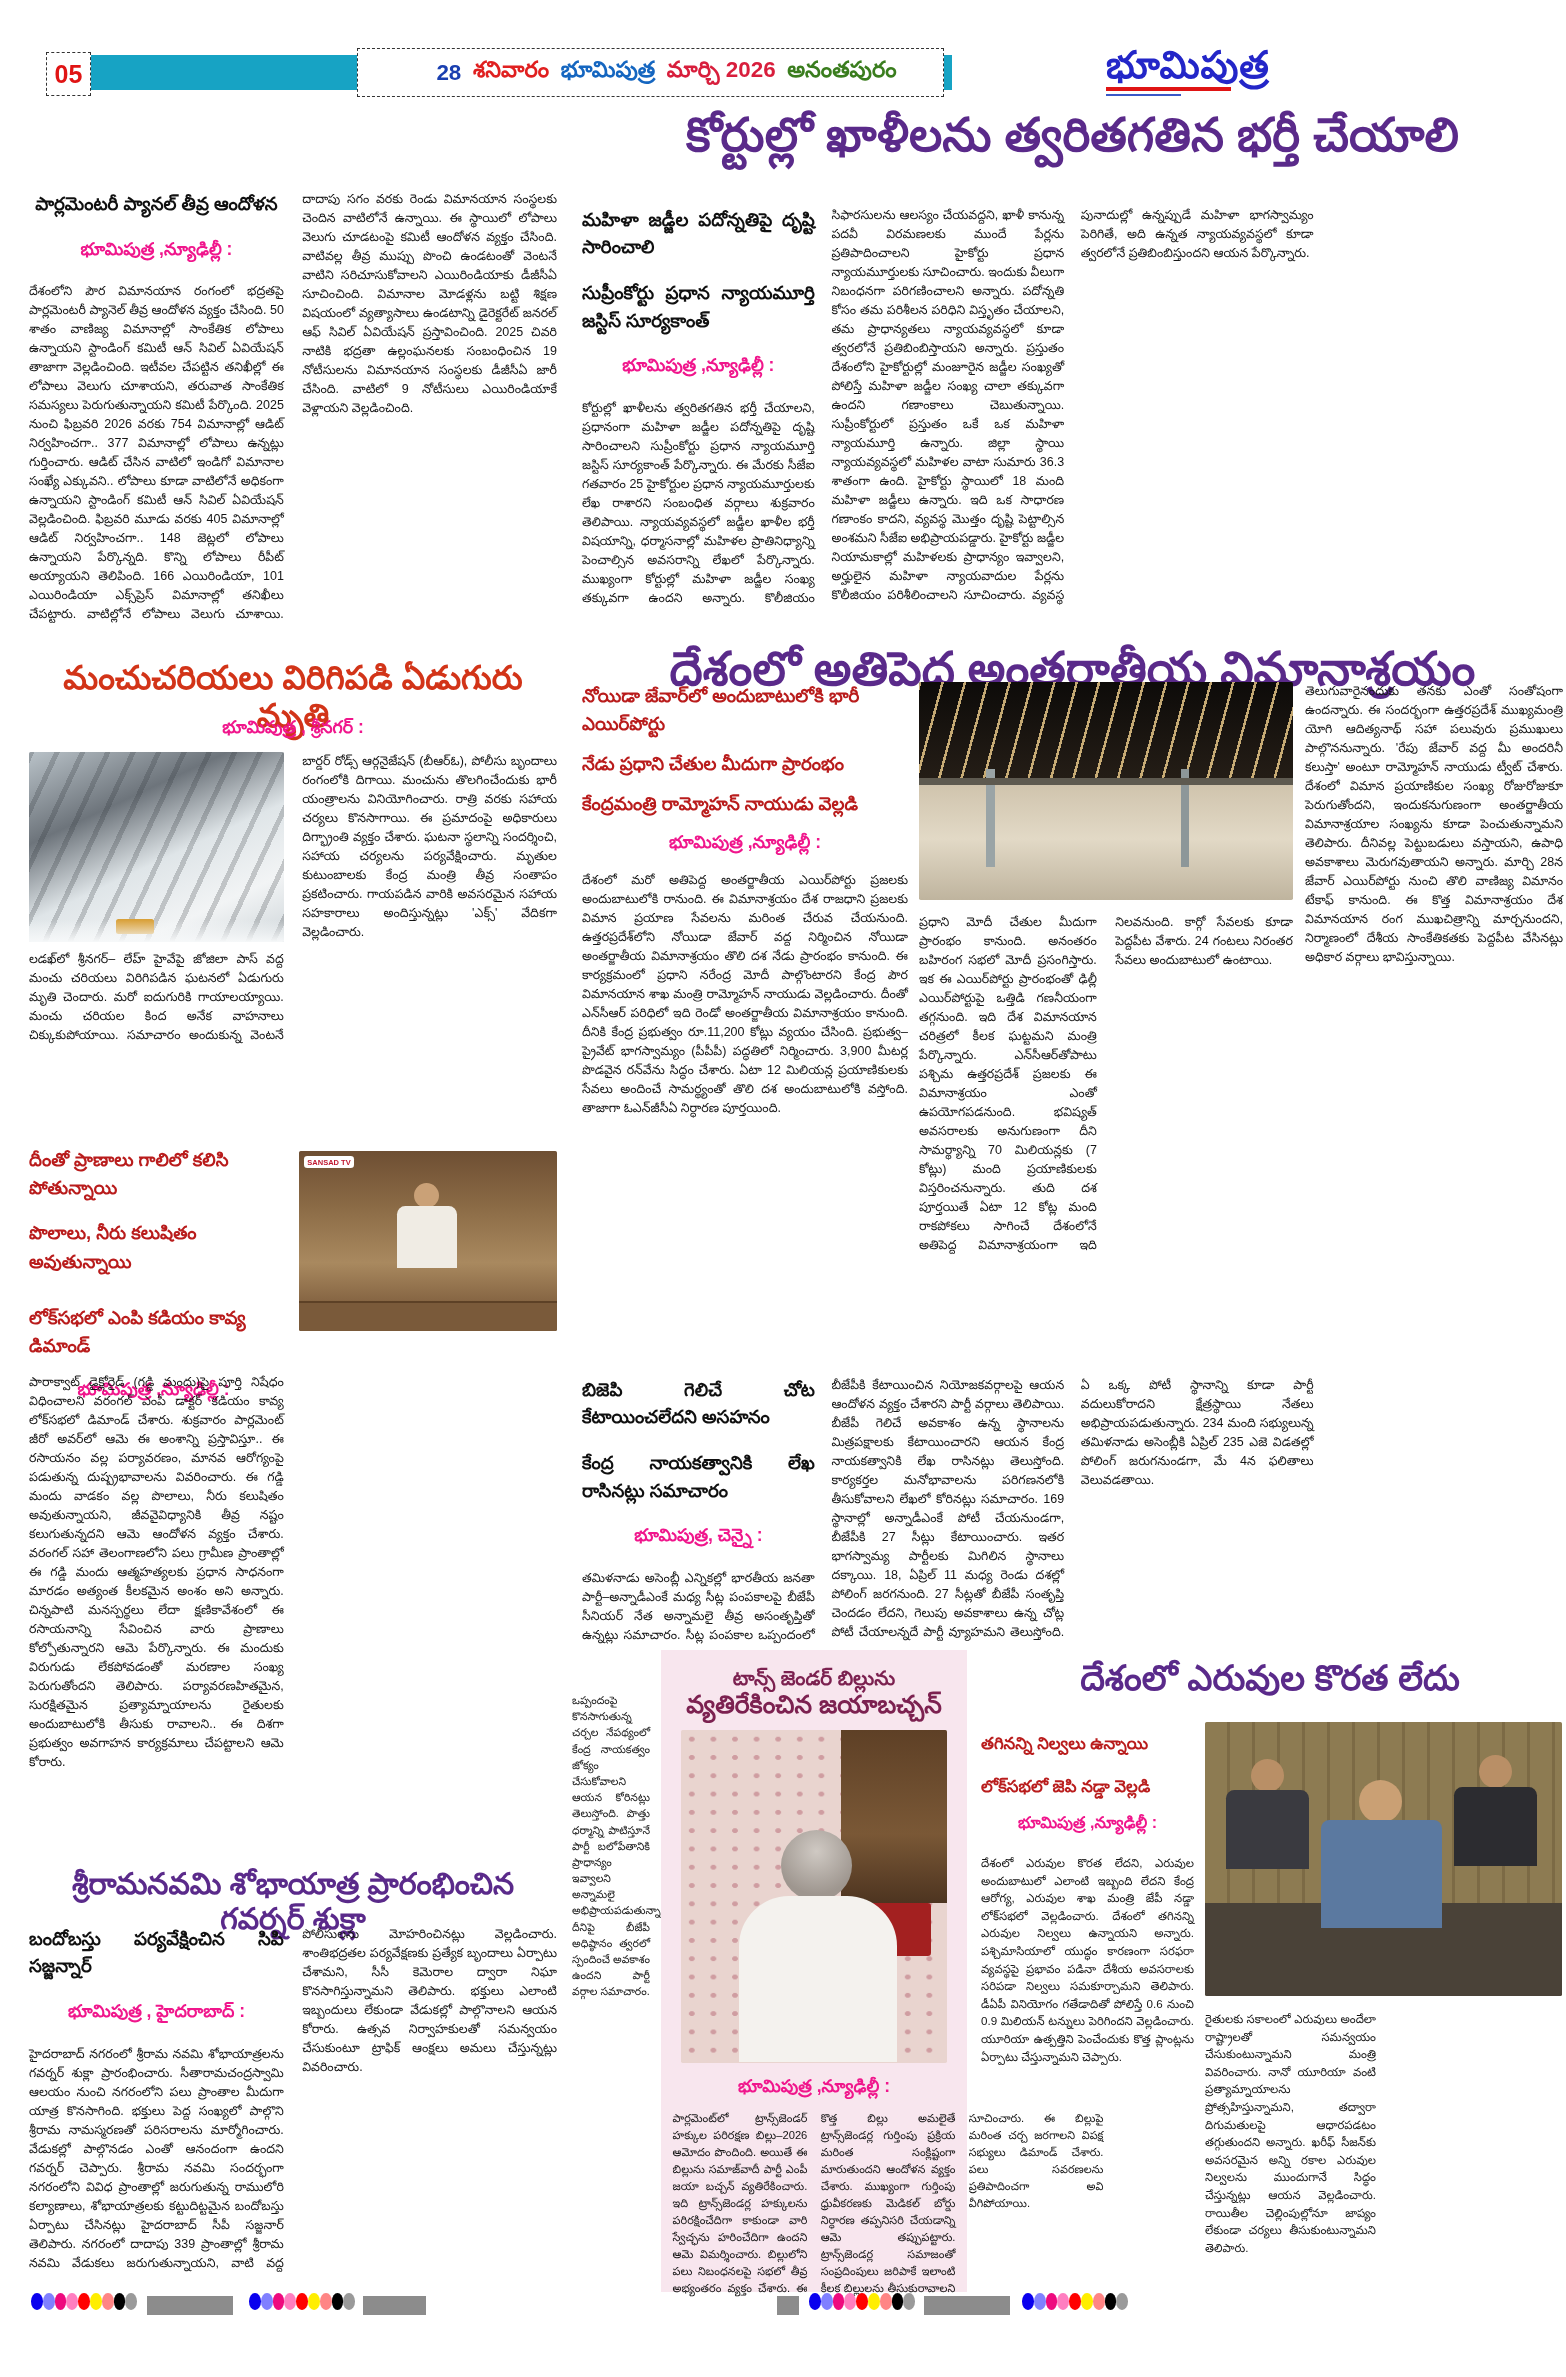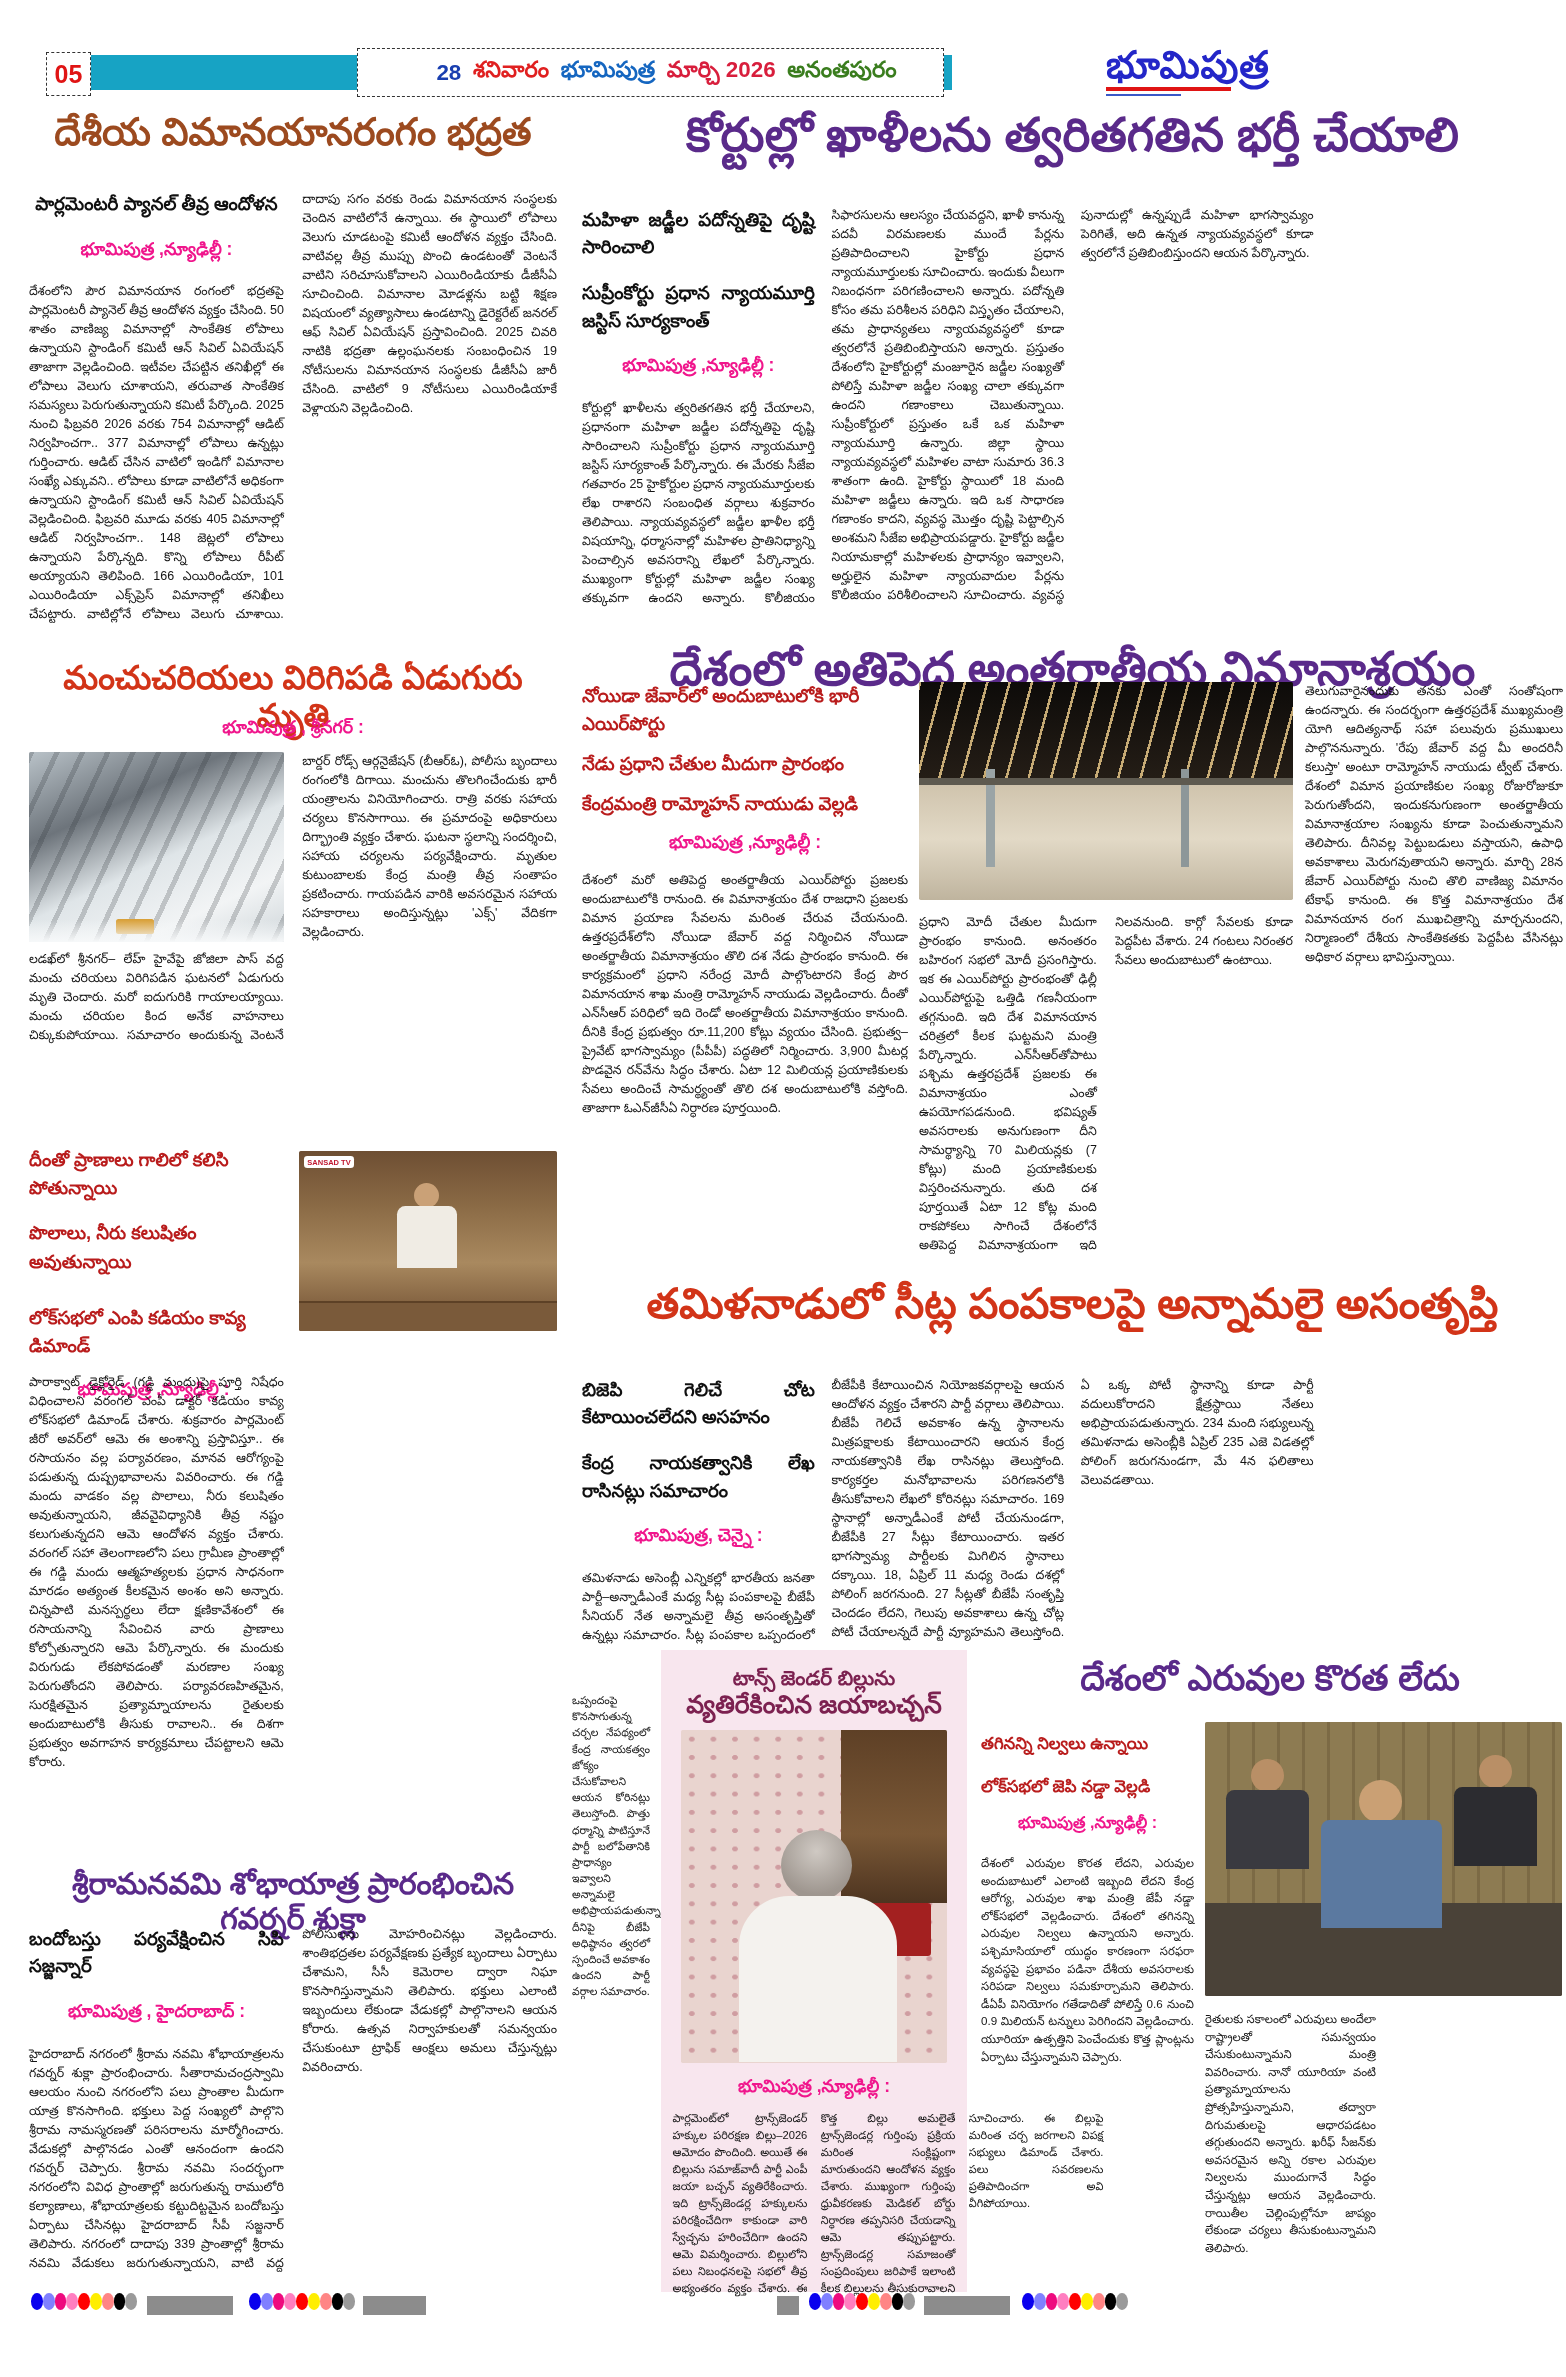--- a/index.html
+++ b/index.html
@@ -53,21 +53,20 @@
     <span style="color:#1566c0;">భూమిపుత్ర</span>
     <span style="color:#d81e3c;">మార్చి 2026</span>
     <span style="color:#3a7d1e;">అనంతపురం</span>
   </div>
   <div class="abs" style="left:1106px;top:46px;width:175px;">
     <div class="masthead">భూమిపుత్ర</div>
     <div class="mast-red"></div>
     <div class="mast-blue"></div>
   </div>
 
-  <div class="abs hl hl-brown" style="left:29px;top:111px;width:528px;font-size:38px;">దేశీయ విమానయానరంగం భద్రత</div>
   <div class="abs cols2 body-txt" style="left:29px;top:190px;width:528px;height:439px;">
     <div class="flowsub" style="text-align:center;">పార్లమెంటరీ ప్యానల్ తీవ్ర ఆందోళన</div>
     <div class="byline flowby">భూమిపుత్ర ,న్యూఢిల్లీ :</div>
     <span>దేశంలోని పౌర విమానయాన రంగంలో భద్రతపై పార్లమెంటరీ ప్యానెల్ తీవ్ర ఆందోళన వ్యక్తం చేసింది. 50 శాతం వాణిజ్య విమానాల్లో సాంకేతిక లోపాలు ఉన్నాయని స్టాండింగ్ కమిటీ ఆన్ సివిల్ ఏవియేషన్ తాజాగా వెల్లడించింది. ఇటీవల చేపట్టిన తనిఖీల్లో ఈ లోపాలు వెలుగు చూశాయని, తరువాత సాంకేతిక సమస్యలు పెరుగుతున్నాయని కమిటీ పేర్కొంది. 2025 నుంచి ఫిబ్రవరి 2026 వరకు 754 విమానాల్లో ఆడిట్ నిర్వహించగా.. 377 విమానాల్లో లోపాలు ఉన్నట్లు గుర్తించారు. ఆడిట్ చేసిన వాటిలో ఇండిగో విమానాల సంఖ్యే ఎక్కువని.. లోపాలు కూడా వాటిలోనే అధికంగా ఉన్నాయని స్టాండింగ్ కమిటీ ఆన్ సివిల్ ఏవియేషన్ వెల్లడించింది. ఫిబ్రవరి మూడు వరకు 405 విమానాల్లో ఆడిట్ నిర్వహించగా.. 148 జెట్లలో లోపాలు ఉన్నాయని పేర్కొన్నది. కొన్ని లోపాలు రీపీట్ అయ్యాయని తెలిపింది. 166 ఎయిరిండియా, 101 ఎయిరిండియా ఎక్స్‌ప్రెస్ విమానాల్లో తనిఖీలు చేపట్టారు. వాటిల్లోనే లోపాలు వెలుగు చూశాయి. దాదాపు సగం వరకు రెండు విమానయాన సంస్థలకు చెందిన వాటిలోనే ఉన్నాయి. ఈ స్థాయిలో లోపాలు వెలుగు చూడటంపై కమిటీ ఆందోళన వ్యక్తం చేసింది. వాటివల్ల తీవ్ర ముప్పు పొంచి ఉండటంతో వెంటనే వాటిని సరిచూసుకోవాలని ఎయిరిండియాకు డీజీసీఏ సూచించింది. విమానాల మోడళ్లను బట్టి శిక్షణ విషయంలో వ్యత్యాసాలు ఉండటాన్ని డైరెక్టరేట్ జనరల్ ఆఫ్ సివిల్ ఏవియేషన్ ప్రస్తావించింది. 2025 చివరి నాటికి భద్రతా ఉల్లంఘనలకు సంబంధించిన 19 నోటీసులను విమానయాన సంస్థలకు డీజీసీఏ జారీ చేసింది. వాటిలో 9 నోటీసులు ఎయిరిండియాకే వెళ్లాయని వెల్లడించింది.</span>
   </div>
 
   <div class="abs hl hl-red" style="left:29px;top:659px;width:528px;font-size:33px;">మంచుచరియలు విరిగిపడి ఏడుగురు మృతి</div>
   <div class="abs byline" style="left:29px;top:717px;width:528px;">భూమిపుత్ర , శ్రీనగర్ :</div>
   <div class="abs cols2 body-txt" style="left:29px;top:752px;width:528px;height:301px;">
     <div class="photo" style="position:relative;width:100%;height:190px;margin-bottom:8.3px;background:linear-gradient(155deg,#b9c2c8 0%,#6d747b 30%,#dfe5e8 55%,#f2f4f5 78%,#cfd6da 100%);">
@@ -121,21 +120,20 @@
     <div class="abs" style="left:0;top:0;width:100%;height:45%;background:repeating-linear-gradient(105deg,rgba(255,220,150,.75) 0 2.5px,transparent 2.5px 21.6px);"></div>
     <div class="abs" style="left:18%;top:40%;width:8.3px;height:45%;background:#9aa4a6;"></div>
     <div class="abs" style="left:70%;top:40%;width:8.3px;height:45%;background:#8d9799;"></div>
     <div class="abs" style="left:0;top:44%;width:100%;height:6.7px;background:#5e5a50;"></div>
   </div>
   <div class="abs cols2 body-txt" style="left:919px;top:913px;width:374px;height:359px;">
     <span>ప్రధాని మోదీ చేతుల మీదుగా ప్రారంభం కానుంది. అనంతరం బహిరంగ సభలో మోదీ ప్రసంగిస్తారు. ఇక ఈ ఎయిర్‌పోర్టు ప్రారంభంతో ఢిల్లీ ఎయిర్‌పోర్టుపై ఒత్తిడి గణనీయంగా తగ్గనుంది. ఇది దేశ విమానయాన చరిత్రలో కీలక ఘట్టమని మంత్రి పేర్కొన్నారు. ఎన్‌సీఆర్‌తోపాటు పశ్చిమ ఉత్తరప్రదేశ్ ప్రజలకు ఈ విమానాశ్రయం ఎంతో ఉపయోగపడనుంది. భవిష్యత్ అవసరాలకు అనుగుణంగా దీని సామర్థ్యాన్ని 70 మిలియన్లకు (7 కోట్లు) మంది ప్రయాణికులకు విస్తరించనున్నారు. తుది దశ పూర్తయితే ఏటా 12 కోట్ల మంది రాకపోకలు సాగించే దేశంలోనే అతిపెద్ద విమానాశ్రయంగా ఇది నిలవనుంది. కార్గో సేవలకు కూడా పెద్దపీట వేశారు. 24 గంటలు నిరంతర సేవలు అందుబాటులో ఉంటాయి.</span>
   </div>
   <div class="abs body-txt" style="left:1305px;top:682px;width:258px;height:590px;">తెలుగువారైనందుకు తనకు ఎంతో సంతోషంగా ఉందన్నారు. ఈ సందర్భంగా ఉత్తరప్రదేశ్ ముఖ్యమంత్రి యోగి ఆదిత్యనాథ్ సహా పలువురు ప్రముఖులు పాల్గొననున్నారు. 'రేపు జేవార్ వద్ద మీ అందరినీ కలుస్తా' అంటూ రామ్మోహన్ నాయుడు ట్వీట్ చేశారు. దేశంలో విమాన ప్రయాణికుల సంఖ్య రోజురోజుకూ పెరుగుతోందని, ఇందుకనుగుణంగా అంతర్జాతీయ విమానాశ్రయాల సంఖ్యను కూడా పెంచుతున్నామని తెలిపారు. దీనివల్ల పెట్టుబడులు వస్తాయని, ఉపాధి అవకాశాలు మెరుగవుతాయని అన్నారు. మార్చి 28న జేవార్ ఎయిర్‌పోర్టు నుంచి తొలి వాణిజ్య విమానం టేకాఫ్ కానుంది. ఈ కొత్త విమానాశ్రయం దేశ విమానయాన రంగ ముఖచిత్రాన్ని మార్చనుందని, నిర్మాణంలో దేశీయ సాంకేతికతకు పెద్దపీట వేసినట్లు అధికార వర్గాలు భావిస్తున్నాయి.</div>
 
-  <div class="abs hl hl-red" style="left:582px;top:1280px;width:981px;font-size:42px;">తమిళనాడులో సీట్ల పంపకాలపై అన్నామలై అసంతృప్తి</div>
   <div class="abs cols4 body-txt" style="left:582px;top:1376px;width:981px;height:274px;">
     <div class="flowsub">బిజెపి గెలిచే చోట కేటాయించలేదని అసహనం</div>
     <div class="flowsub">కేంద్ర నాయకత్వానికి లేఖ రాసినట్లు సమాచారం</div>
     <div class="byline flowby">భూమిపుత్ర, చెన్నై :</div>
     <span>తమిళనాడు అసెంబ్లీ ఎన్నికల్లో భారతీయ జనతా పార్టీ–అన్నాడీఎంకే మధ్య సీట్ల పంపకాలపై బీజేపీ సీనియర్ నేత అన్నామలై తీవ్ర అసంతృప్తితో ఉన్నట్లు సమాచారం. సీట్ల పంపకాల ఒప్పందంలో బీజేపీకి కేటాయించిన నియోజకవర్గాలపై ఆయన ఆందోళన వ్యక్తం చేశారని పార్టీ వర్గాలు తెలిపాయి. బీజేపీ గెలిచే అవకాశం ఉన్న స్థానాలను మిత్రపక్షాలకు కేటాయించారని ఆయన కేంద్ర నాయకత్వానికి లేఖ రాసినట్లు తెలుస్తోంది. కార్యకర్తల మనోభావాలను పరిగణనలోకి తీసుకోవాలని లేఖలో కోరినట్లు సమాచారం. 169 స్థానాల్లో అన్నాడీఎంకే పోటీ చేయనుండగా, బీజేపీకి 27 సీట్లు కేటాయించారు. ఇతర భాగస్వామ్య పార్టీలకు మిగిలిన స్థానాలు దక్కాయి. 18, ఏప్రిల్ 11 మధ్య రెండు దశల్లో పోలింగ్ జరగనుంది. 27 సీట్లతో బీజేపీ సంతృప్తి చెందడం లేదని, గెలుపు అవకాశాలు ఉన్న చోట్ల పోటీ చేయాలన్నదే పార్టీ వ్యూహమని తెలుస్తోంది. ఏ ఒక్క పోటీ స్థానాన్ని కూడా పార్టీ వదులుకోరాదని క్షేత్రస్థాయి నేతలు అభిప్రాయపడుతున్నారు. 234 మంది సభ్యులున్న తమిళనాడు అసెంబ్లీకి ఏప్రిల్ 235 ఎజె విడతల్లో పోలింగ్ జరుగనుండగా, మే 4న ఫలితాలు వెలువడతాయి.</span>
   </div>
   <div class="abs body-txt" style="left:572px;top:1692px;width:78px;height:594px;font-size:10.8px;line-height:1.5;">ఒప్పందంపై కొనసాగుతున్న చర్చల నేపథ్యంలో కేంద్ర నాయకత్వం జోక్యం చేసుకోవాలని ఆయన కోరినట్లు తెలుస్తోంది. పొత్తు ధర్మాన్ని పాటిస్తూనే పార్టీ బలోపేతానికి ప్రాధాన్యం ఇవ్వాలని అన్నామలై అభిప్రాయపడుతున్నారు. దీనిపై బీజేపీ అధిష్ఠానం త్వరలో స్పందించే అవకాశం ఉందని పార్టీ వర్గాల సమాచారం.</div>
 
   <div class="abs pinkbox" style="left:661px;top:1650px;width:306px;height:642px;padding:11.6px;box-sizing:border-box;">
     <div class="hl hl-maroon" style="font-size:20px;margin-top:5px;">టాన్స్ జెండర్ బిల్లును</div>

